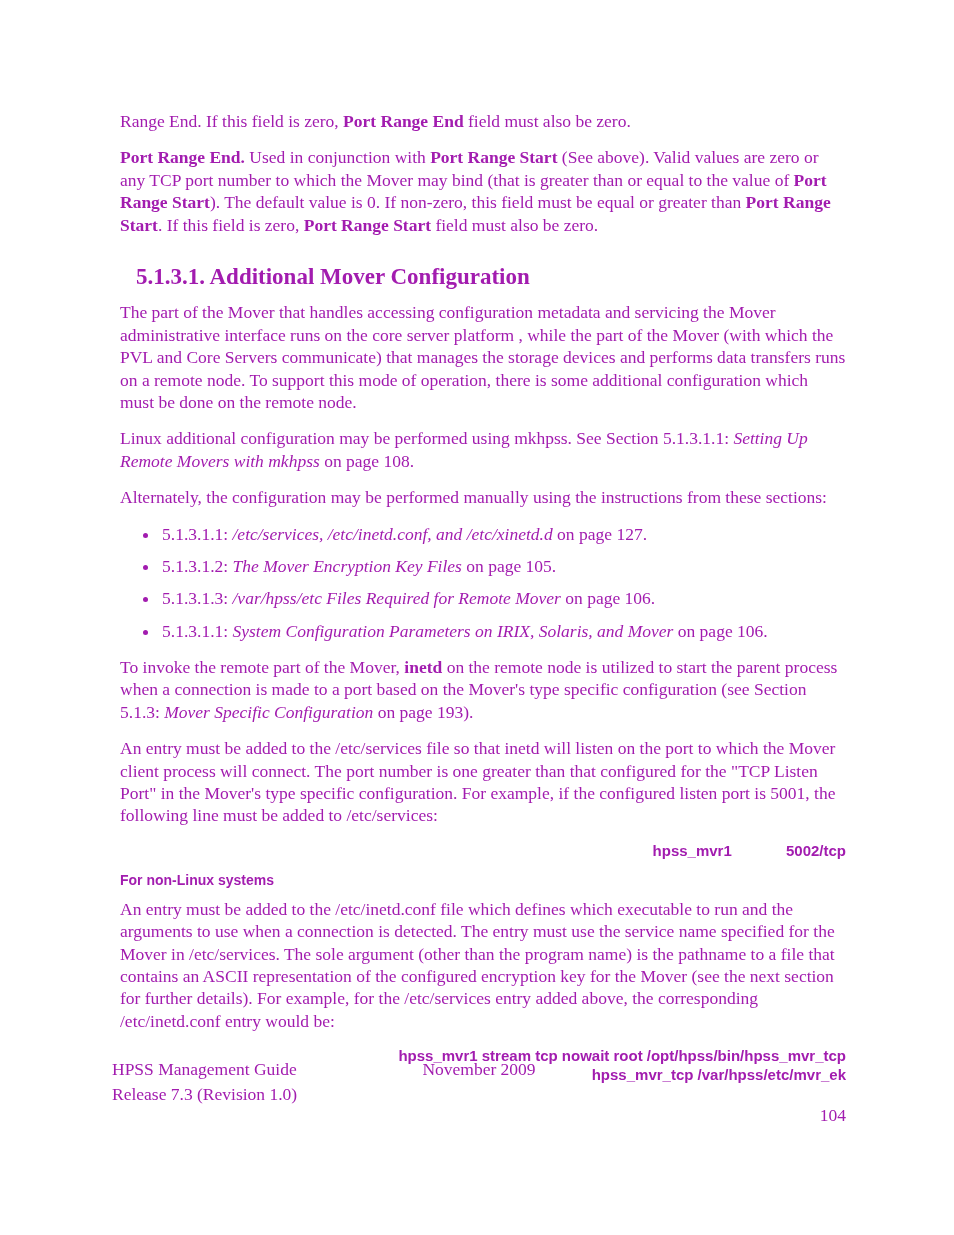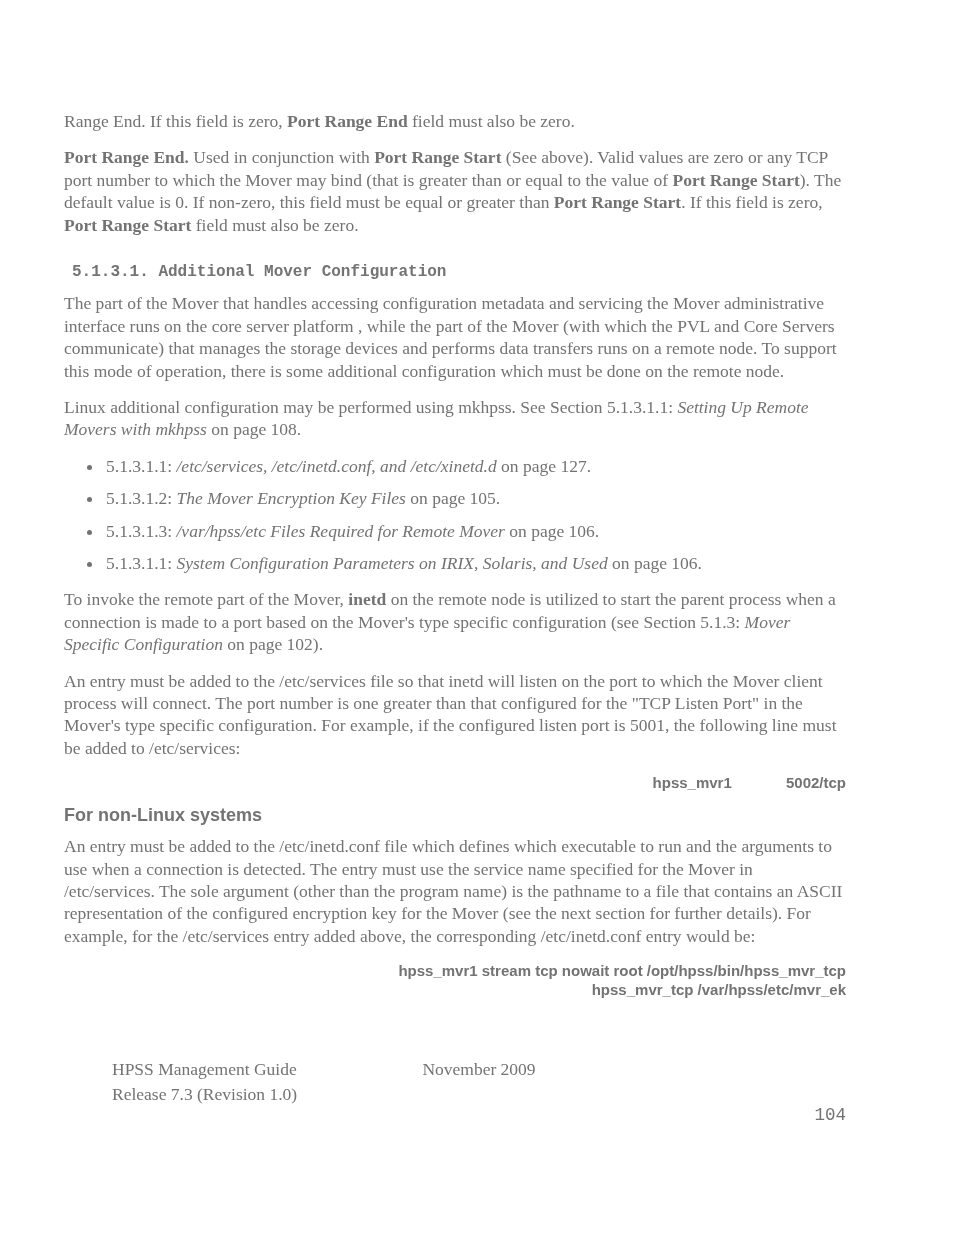--- a/index.html
+++ b/index.html
@@ -4,46 +4,46 @@
 <style>
   html, body {
     margin: 0;
     padding: 0;
     background: #fff;
   }
   .page {
     width: 954px;
     height: 1235px;
     box-sizing: border-box;
-    padding: 110px 108px 0 64px;
+    padding: 110px 108px 0 120px;
     font-family: "Times New Roman", Times, serif;
     font-size: 17.5px;
     line-height: 1.28;
-    color: #737373;
+    color: #a21caf;
     position: relative;
   }
   p { margin: 0 0 14px 0; }
   b { font-weight: bold; }
   i { font-style: italic; }
   h2.h5131 {
-    font-family: Liberation Mono, monospace;
+    font-family: Liberation Serif, serif;
     font-weight: 700;
-    font-size: 16px;
-    margin: 26px 0 10px 8px;
+    font-size: 23px;
+    margin: 26px 0 10px 16px;
   }
   h2.h51311 {
     font-family: Arial, Helvetica, sans-serif;
     font-weight: 700;
     font-size: 22px;
     margin: 22px 0 8px 0;
   }
   h3.fornl {
     font-family: Arial, Helvetica, sans-serif;
     font-weight: 700;
-    font-size: 18px;
+    font-size: 14px;
     margin: 8px 0 8px 0;
   }
   ul {
     margin: 2px 0 14px 0;
     padding-left: 40px;
   }
   li {
     margin: 0 0 10px 0;
     padding-left: 2px;
   }
@@ -60,21 +60,21 @@
     left: 112px;
     right: 108px;
     bottom: 130px;
     font-family: "Times New Roman", Times, serif;
     font-size: 17.5px;
   }
   .footer .row1 { display: flex; }
   .footer .left { flex: 0 0 auto; text-align: center; }
   .footer .center { position: absolute; left: 0; right: 0; text-align: center; pointer-events: none; }
   .footer .row2 { margin-top: 2px; }
-  .footer .page-num { position: absolute; right: 0; bottom: -21px; font-family: Liberation Mono, monospace; }
+  .footer .page-num { position: absolute; right: 0; bottom: -21px; }
 </style>
 </head>
 <body>
 
 <div class="page">
 
   <p>
     <span>Range End. If this field is zero, </span><b>Port Range End</b><span> field must also be zero.</span>
   </p>
 
@@ -83,39 +83,40 @@
   </p>
 
   <h2 class="h5131">5.1.3.1.   Additional Mover Configuration</h2>
 
   <p>The part of the Mover that handles accessing configuration metadata and servicing the Mover administrative interface runs on the core server platform , while the part of the Mover (with which the PVL and Core Servers communicate) that manages the storage devices and performs data transfers runs on a remote node. To support this mode of operation, there is some additional configuration which must be done on the remote node.</p>
 
   <p>
     <span>Linux additional configuration may be performed using mkhpss.  See Section 5.1.3.1.1: </span><i>Setting Up Remote Movers with mkhpss</i><span> on page 108.</span>
   </p>
 
+  <p>Alternately, the configuration may be performed manually using the instructions from these sections:</p>
 
   <ul>
     <li>
       <span>5.1.3.1.1: </span><i>/etc/services, /etc/inetd.conf, and /etc/xinetd.d</i><span> on page 127.</span>
     </li>
     <li>
       <span>5.1.3.1.2: </span><i>The Mover Encryption Key Files</i><span> on page 105.</span>
     </li>
     <li>
       <span>5.1.3.1.3: </span><i>/var/hpss/etc Files Required for Remote Mover</i><span> on page 106.</span>
     </li>
     <li>
-      <span>5.1.3.1.1: </span><i>System Configuration Parameters on IRIX, Solaris, and Used</i><span> on page 106.</span>
+      <span>5.1.3.1.1: </span><i>System Configuration Parameters on IRIX, Solaris, and Mover</i><span> on page 106.</span>
     </li>
   </ul>
 
 
   <p>
-    <span>To invoke the remote part of the Mover, </span><b>inetd</b><span> on the remote node is utilized to start the parent process when a connection is made to a port based on the Mover's type specific configuration (see Section  5.1.3: </span><i>Mover Specific Configuration</i><span> on page 102).</span>
+    <span>To invoke the remote part of the Mover, </span><b>inetd</b><span> on the remote node is utilized to start the parent process when a connection is made to a port based on the Mover's type specific configuration (see Section  5.1.3: </span><i>Mover Specific Configuration</i><span> on page 193).</span>
   </p>
 
   <p>An entry must be added to the /etc/services file so that inetd will listen on the port to which the Mover client process will connect. The port number is one greater than that configured for the "TCP Listen Port" in the Mover's type specific configuration. For example, if the configured listen port is 5001, the following line must be added to /etc/services:</p>
 
   <pre class="mono">hpss_mvr1             5002/tcp</pre>
 
   <h3 class="fornl">For non-Linux systems</h3>
 
   <p>An  entry must be added to the /etc/inetd.conf file which defines which executable to run and the arguments to use when a connection is detected.  The entry must use the service name specified for the Mover in /etc/services. The sole argument (other than the program name) is the pathname to a file that contains an ASCII representation of the configured encryption key for the Mover (see the next section for further details). For example, for the /etc/services entry added above, the corresponding /etc/inetd.conf entry would be:</p>
 

